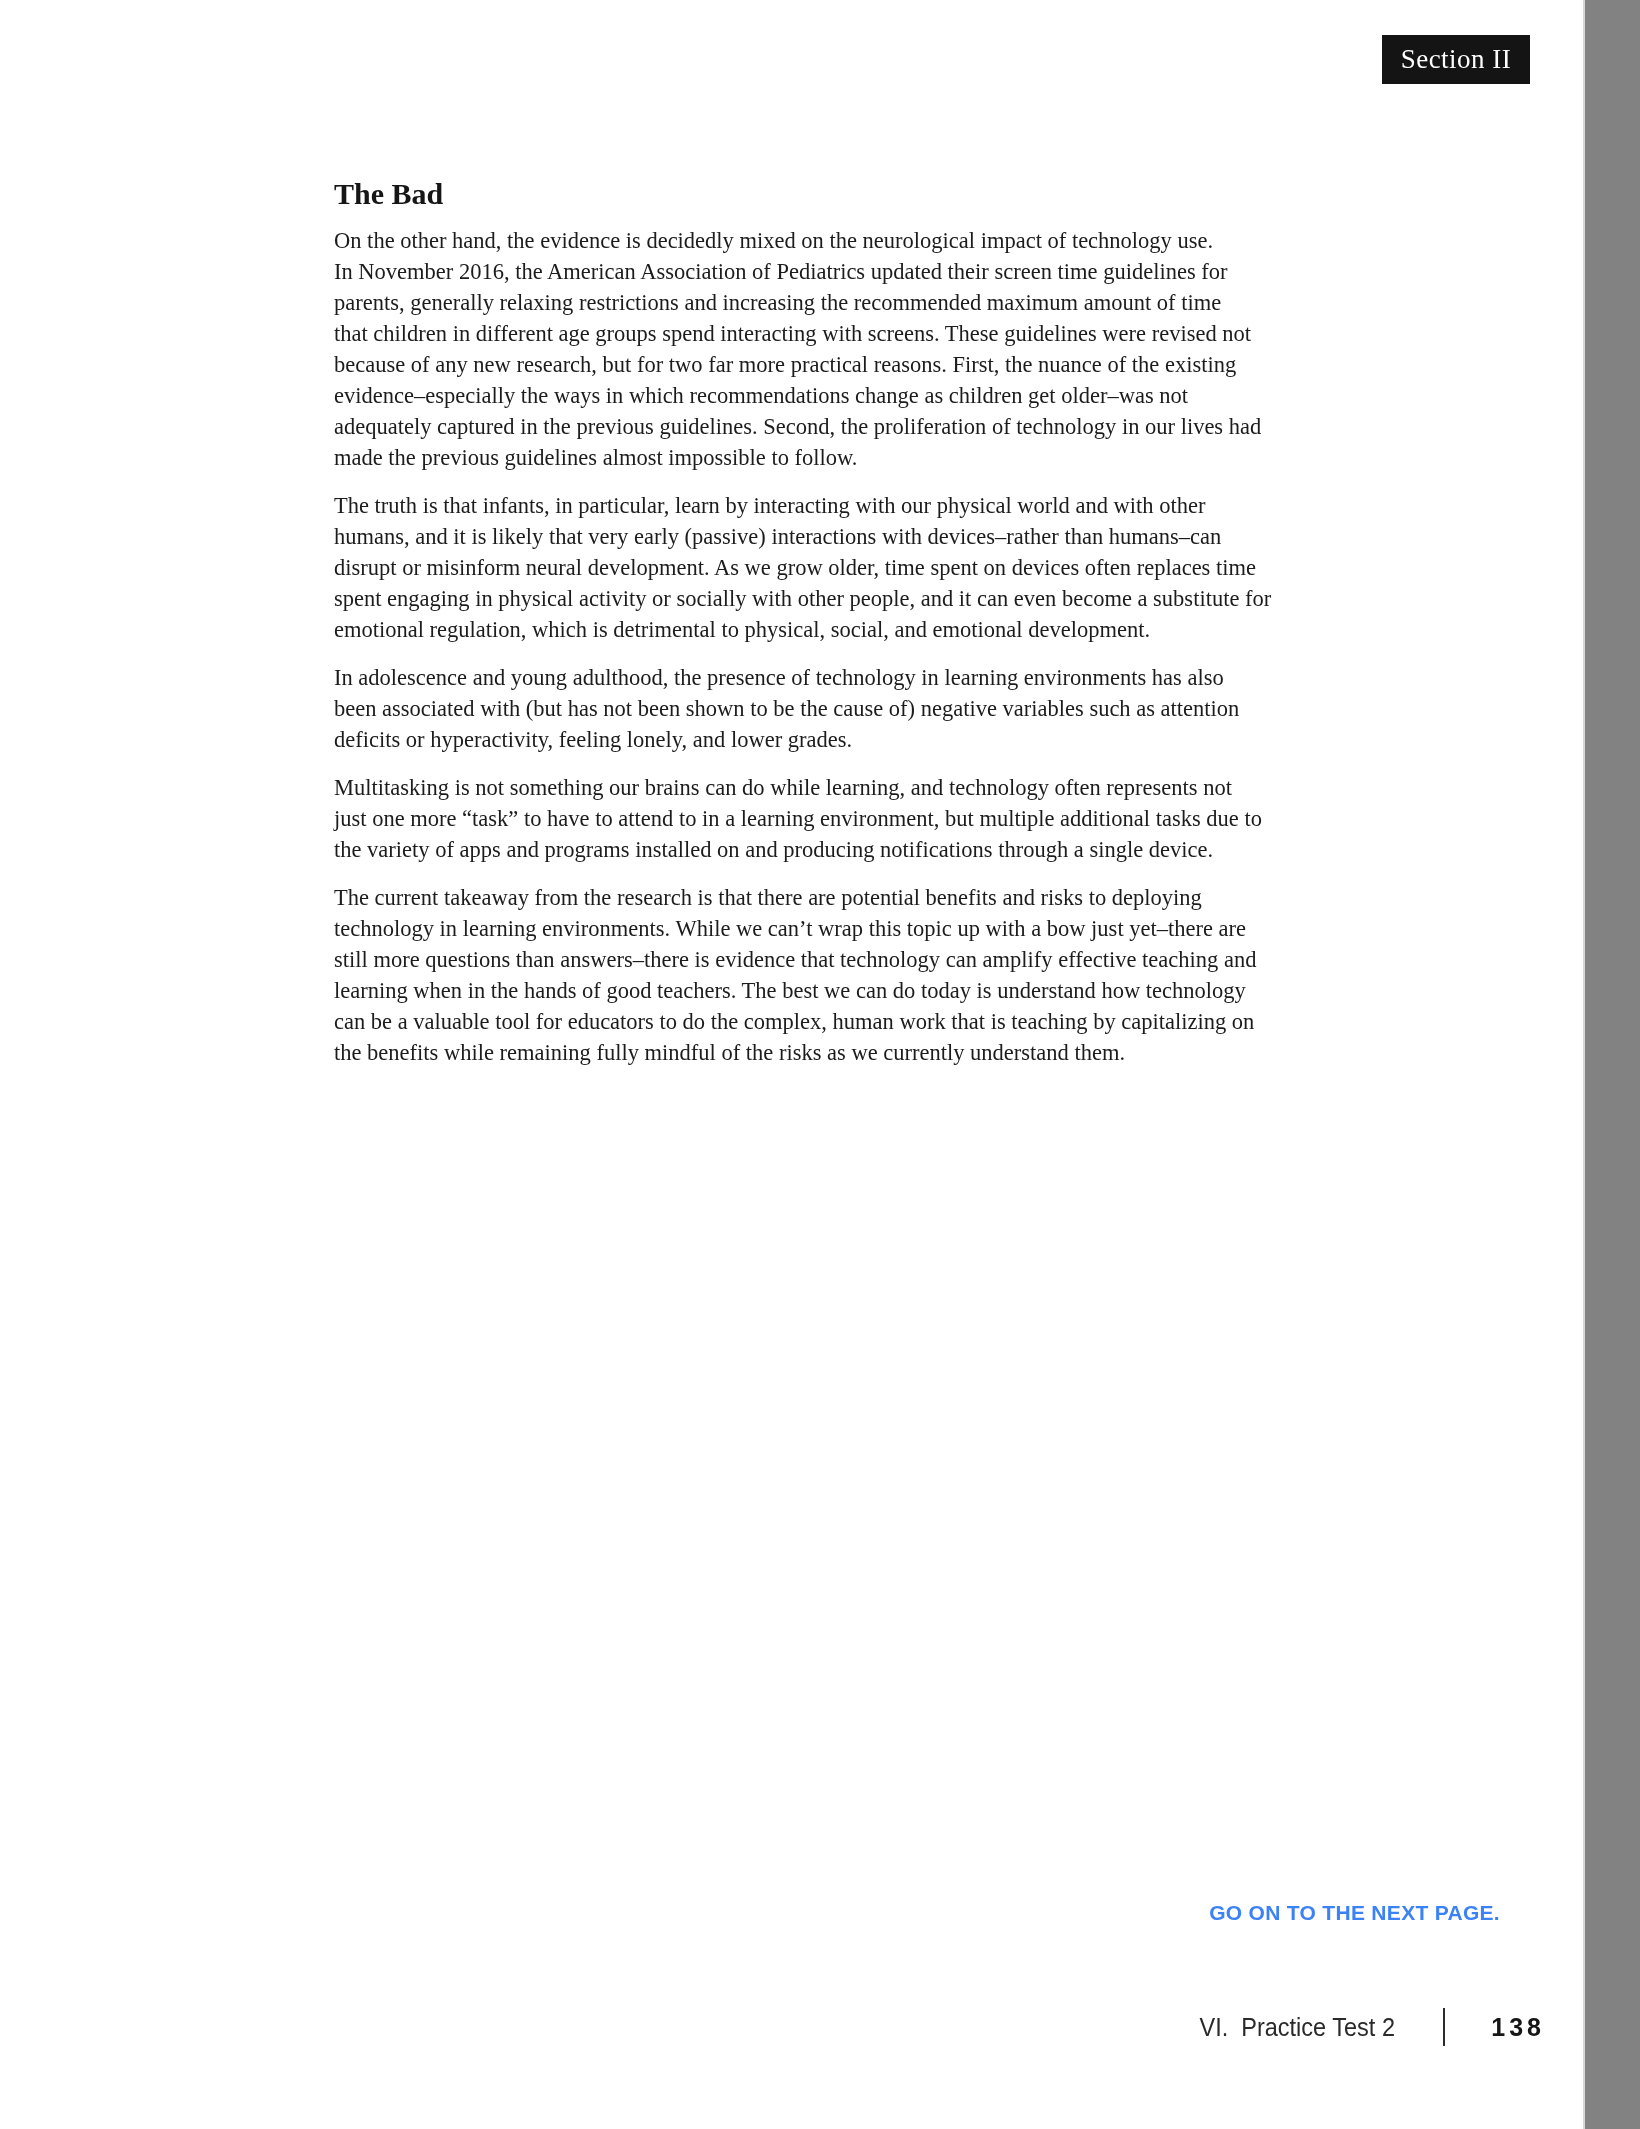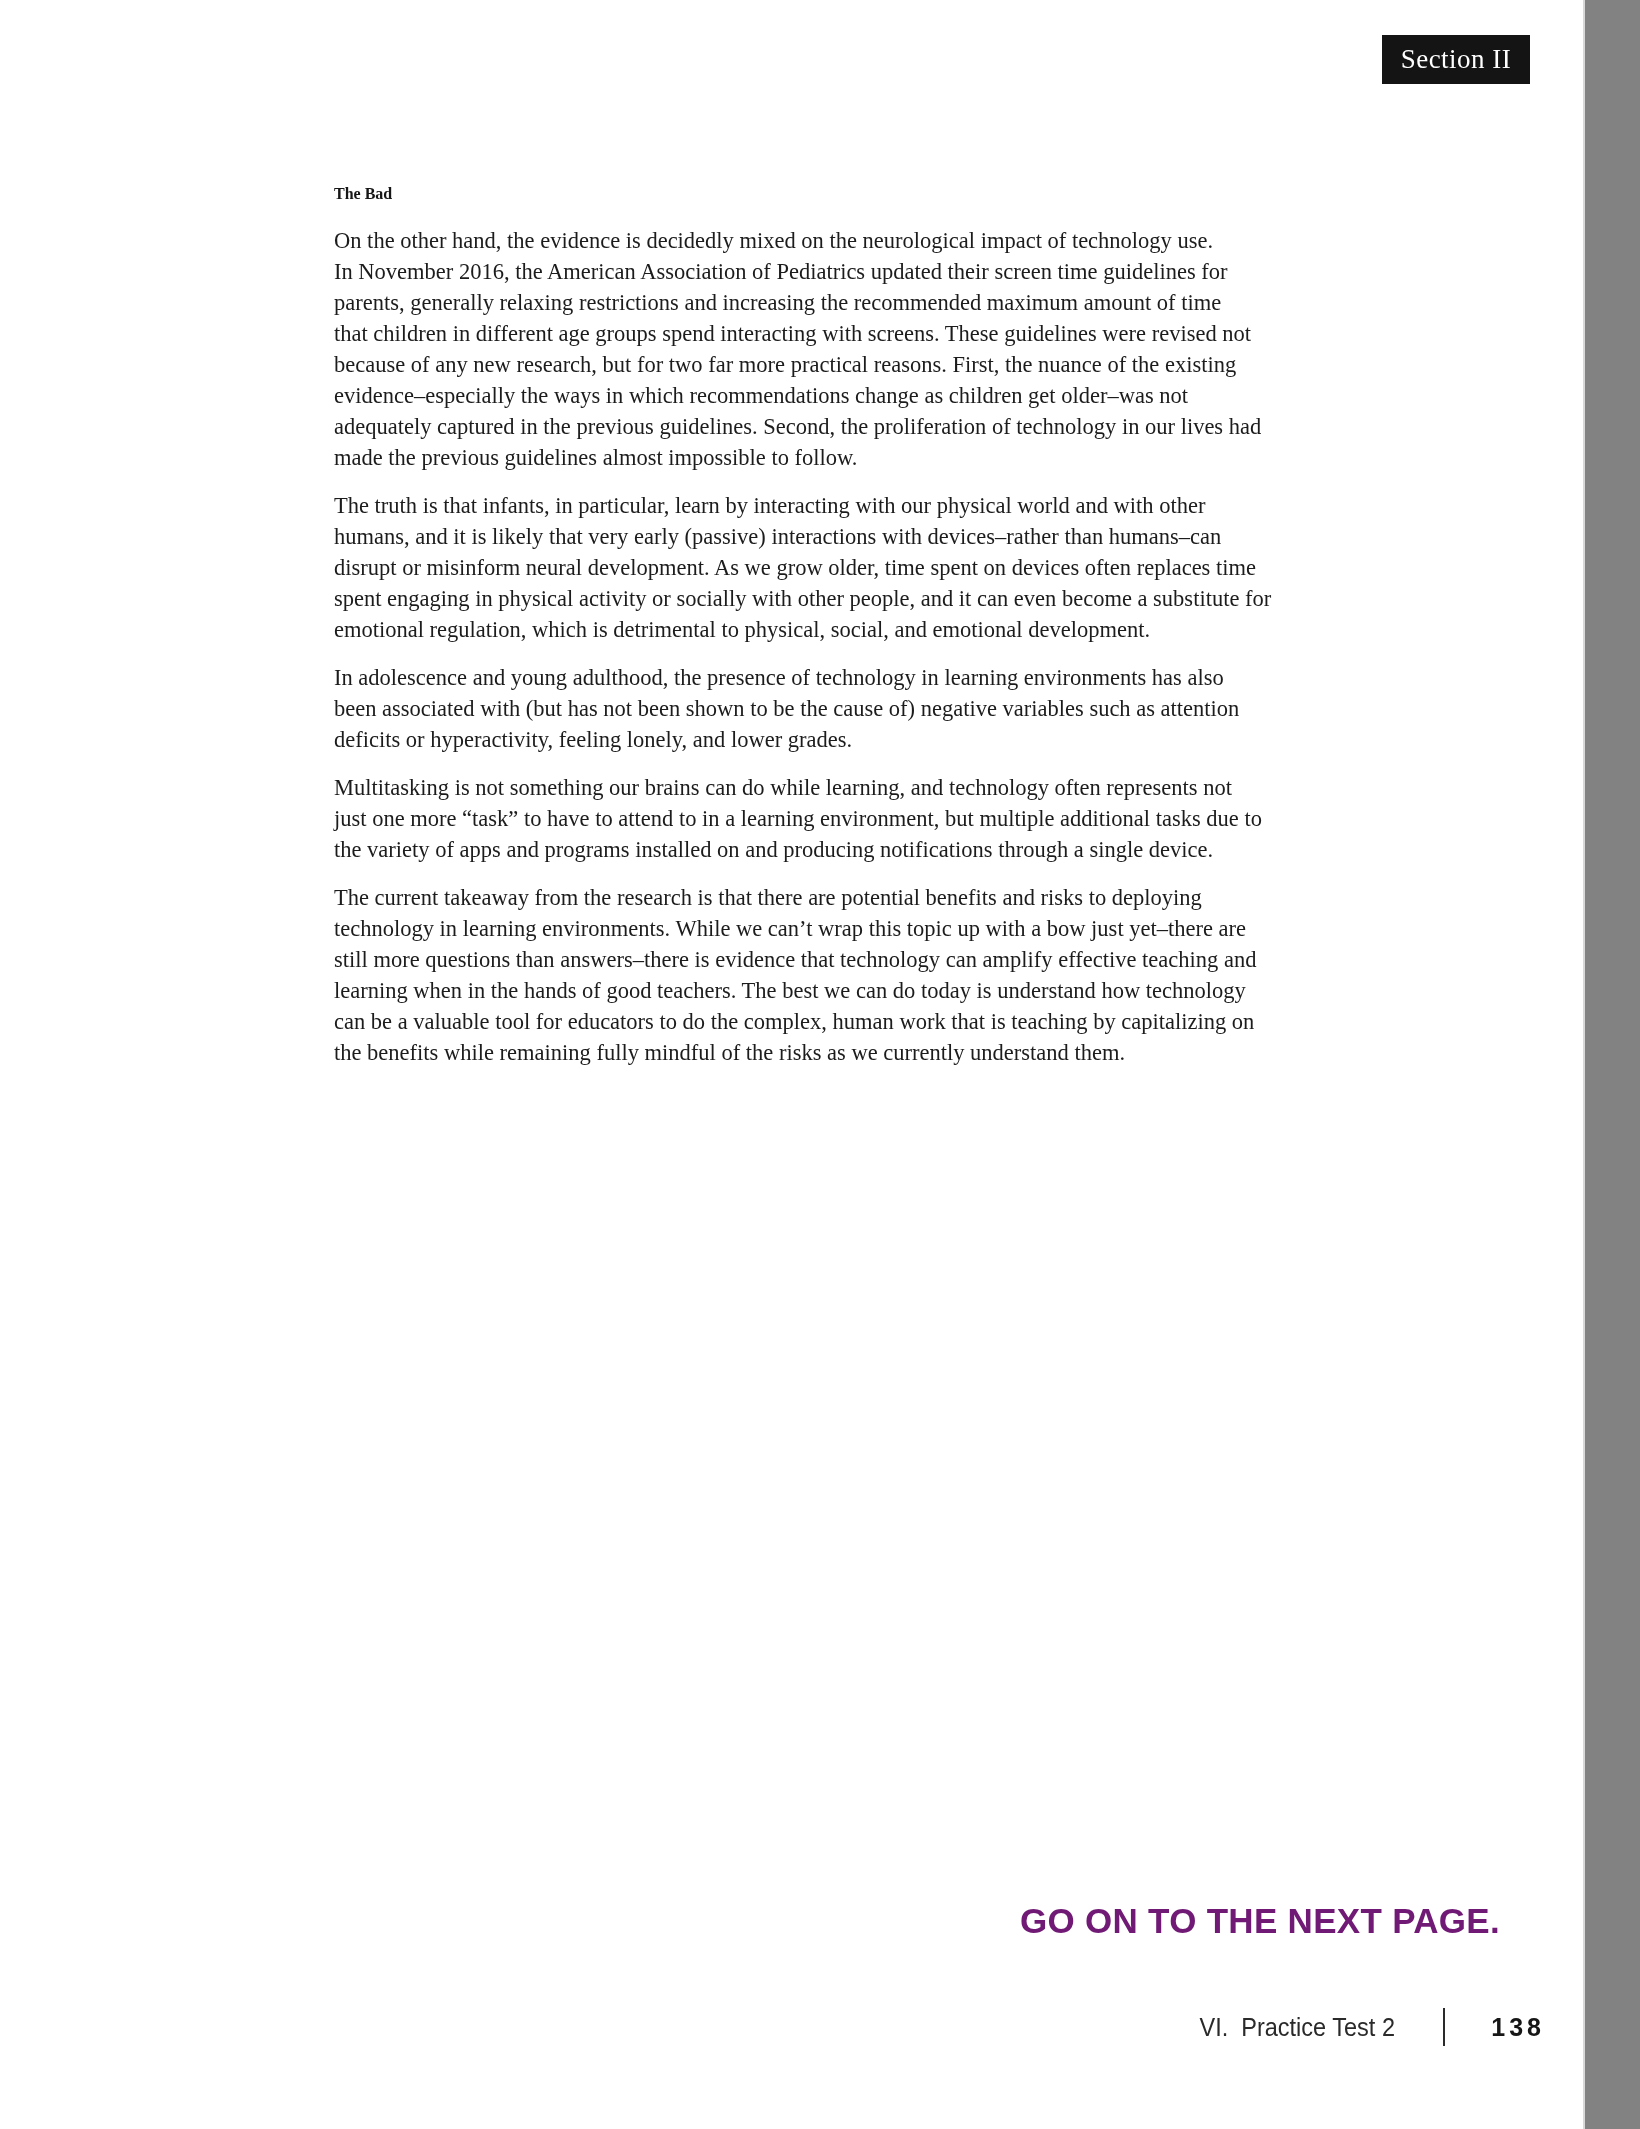--- a/index.html
+++ b/index.html
@@ -43,42 +43,42 @@
   .content {
     position: absolute;
     left: 334px;
     top: 178px;
     width: 1090px;
     color: #1c1c1c;
     font-size: 22.5px;
     line-height: 31px;
   }
   .content h2 {
-    font-size: 16px;
+    font-size: 30px;
     line-height: 31px;
     font-weight: bold;
     margin: 0 0 14px 0;
     color: #161616;
   }
   .content h2.pragmatic {
     margin: 0 0 13px 0;
   }
   .content p {
     margin: 16px 0 17px 0;
     white-space: pre-line;
   }
   .go-on {
     position: absolute;
     top: 1901px;
     right: 140px;
     font-family: "Liberation Sans", sans-serif;
     font-weight: bold;
-    font-size: 35px;
+    font-size: 21px;
     letter-spacing: 0.3px;
-    color: #701a75;
+    color: #3b82f6;
     white-space: nowrap;
   }
   .footer {
     position: absolute;
     top: 2008px;
     right: 95px;
     display: flex;
     align-items: center;
     color: #2a2a2a;
     gap: 28px;

